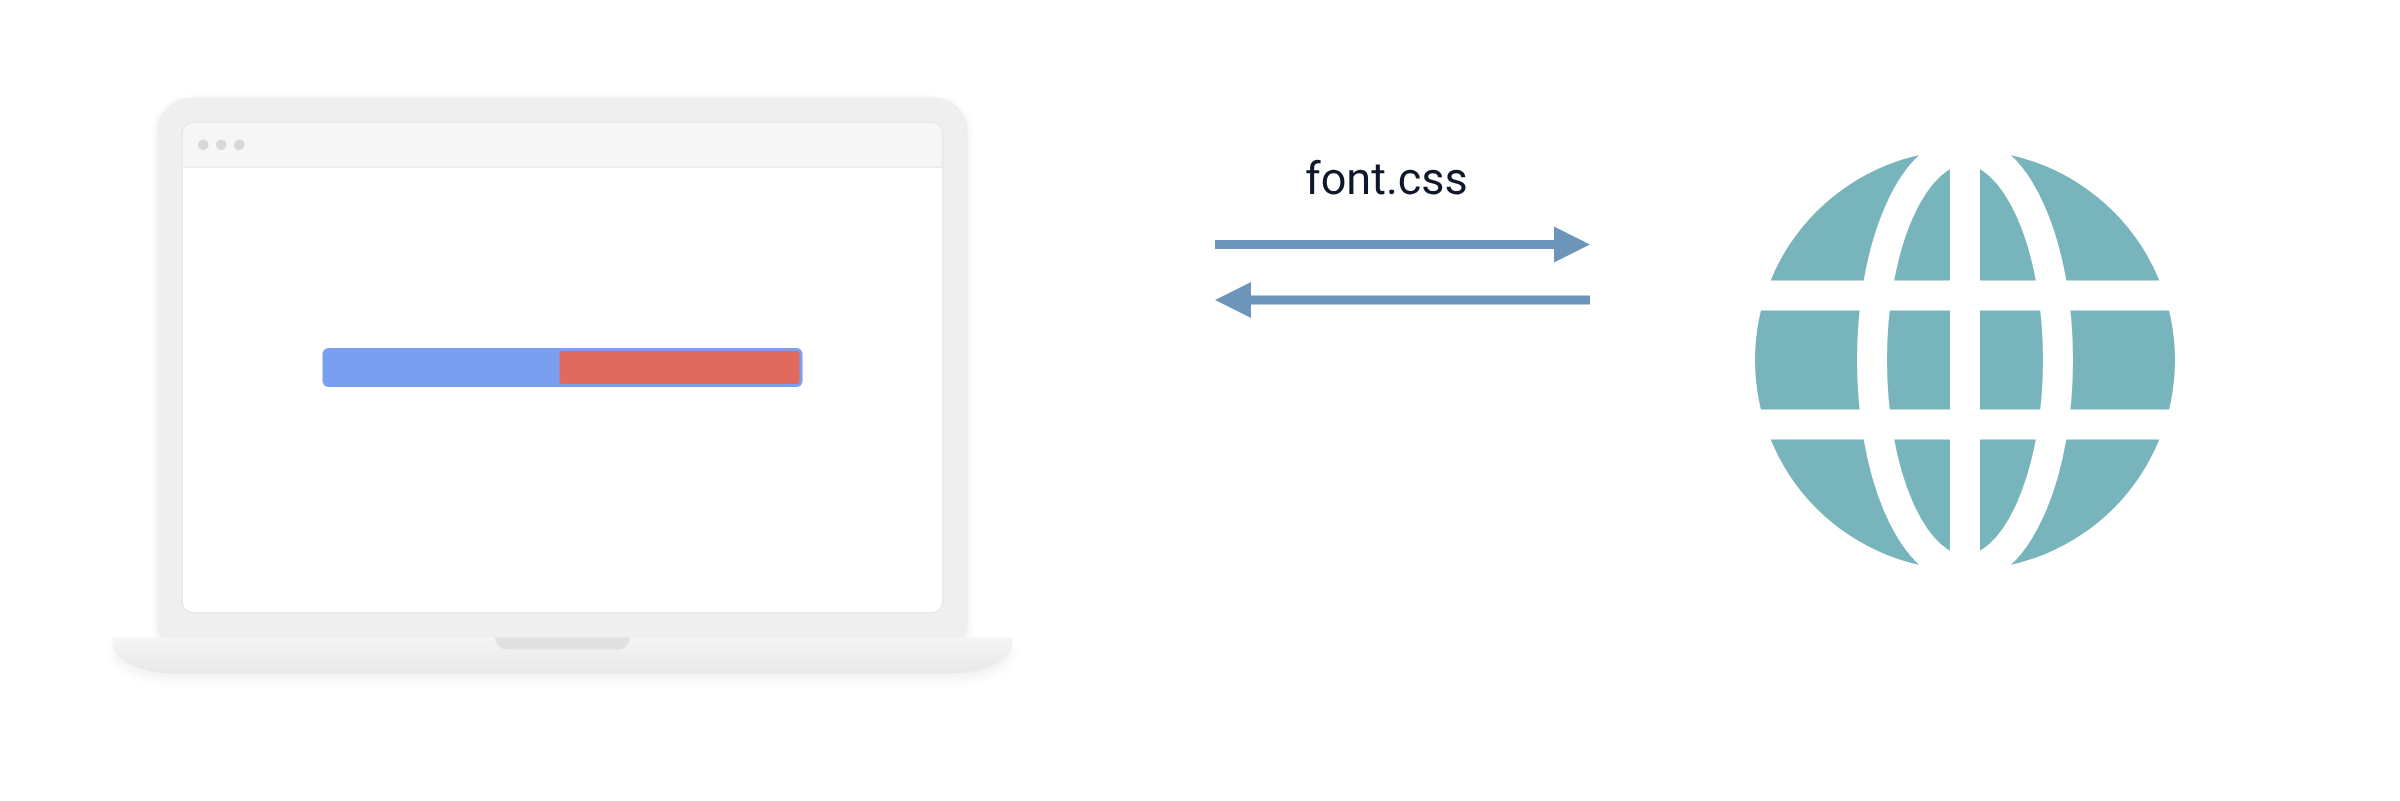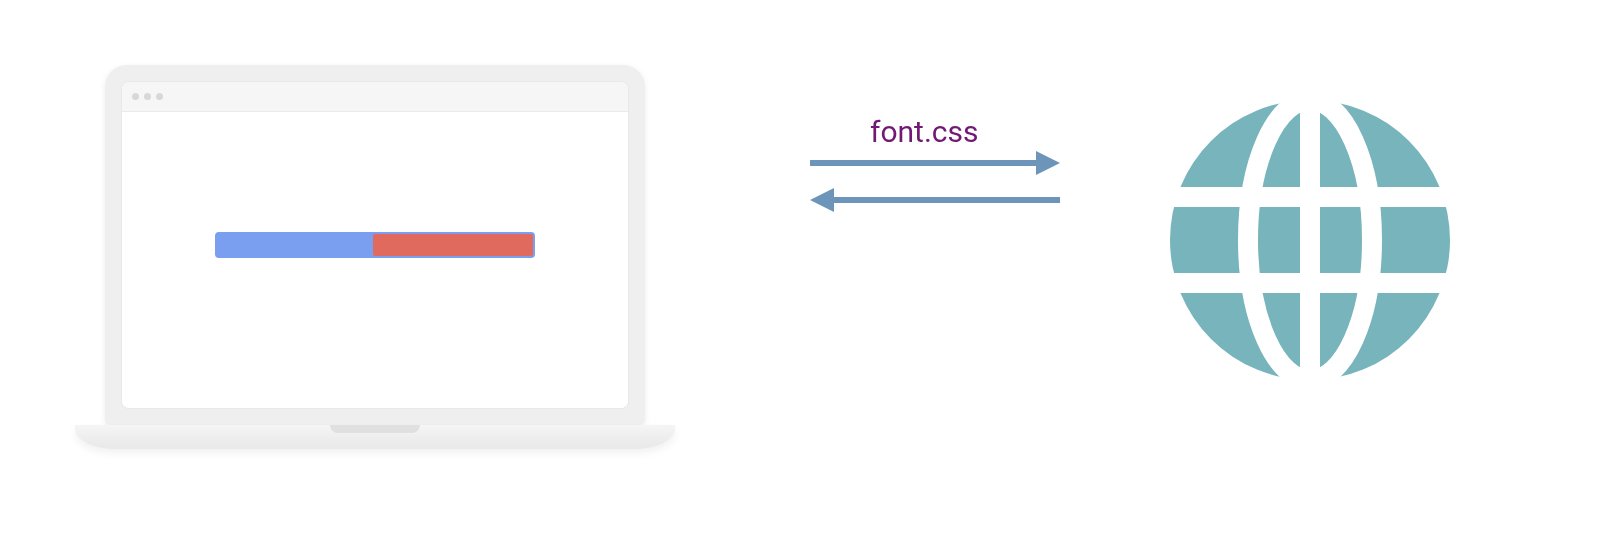--- a/index.html
+++ b/index.html
@@ -110,23 +110,22 @@
     .arrows-group {
       position: absolute;
       left: 810px;
       top: 100px;
     }
     .arrow-label {
       position: absolute;
       left: 60px;
       top: 2px;
       font-size: 30px;
-      color: #701a75;
+      color: #0f172a;
       font-weight: 400;
-      margin-top: 12px;
     }
     .arrow {
       position: absolute;
     }
     .arrow-right {
       left: 0;
       top: 47px;
     }
     .arrow-left {
       left: 0;

